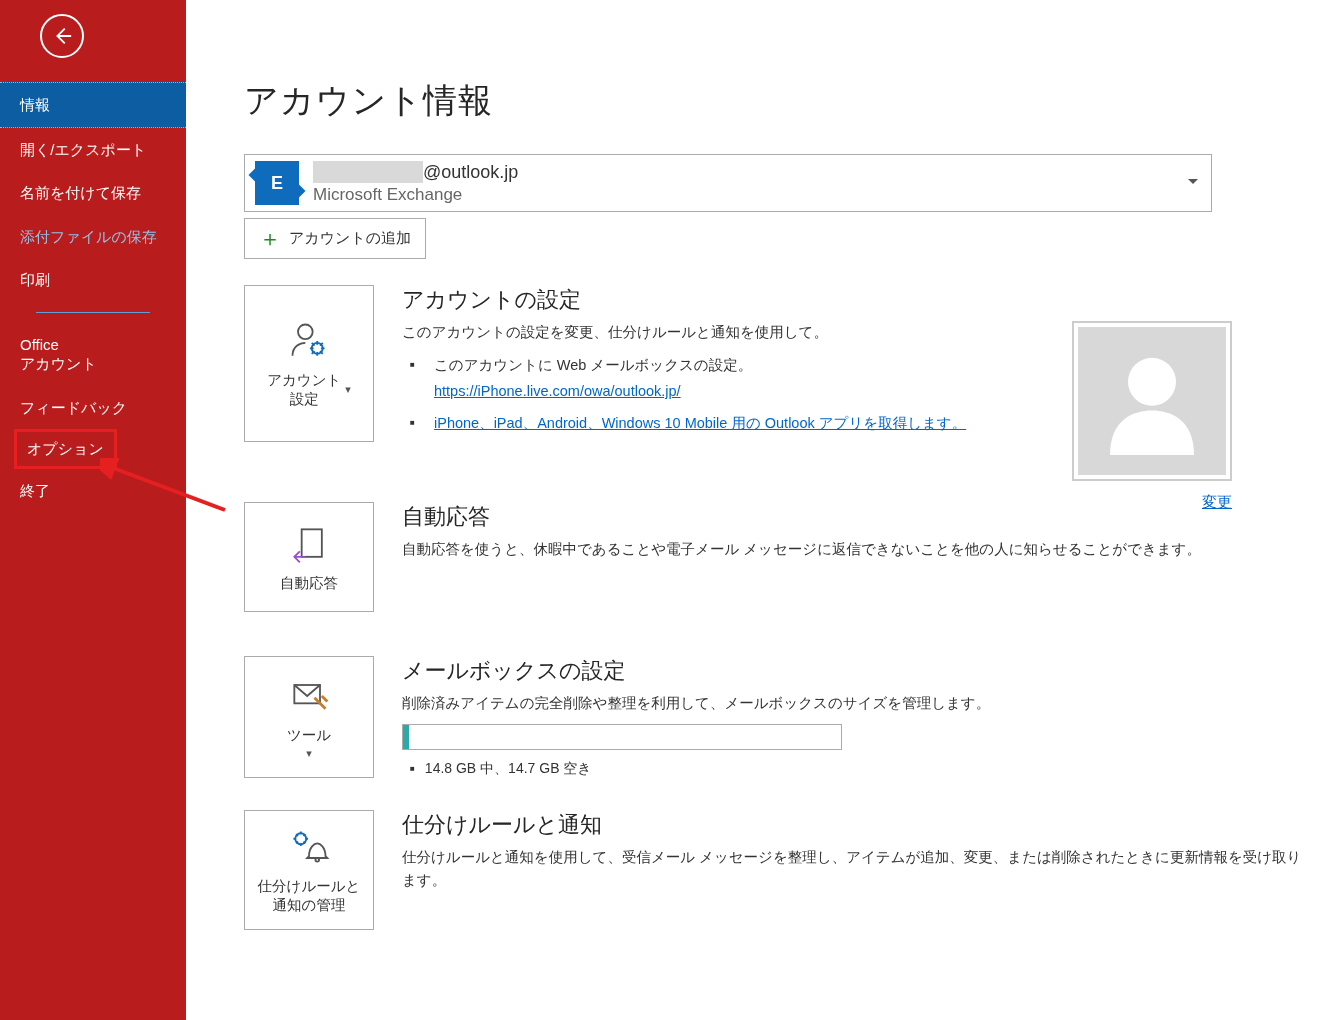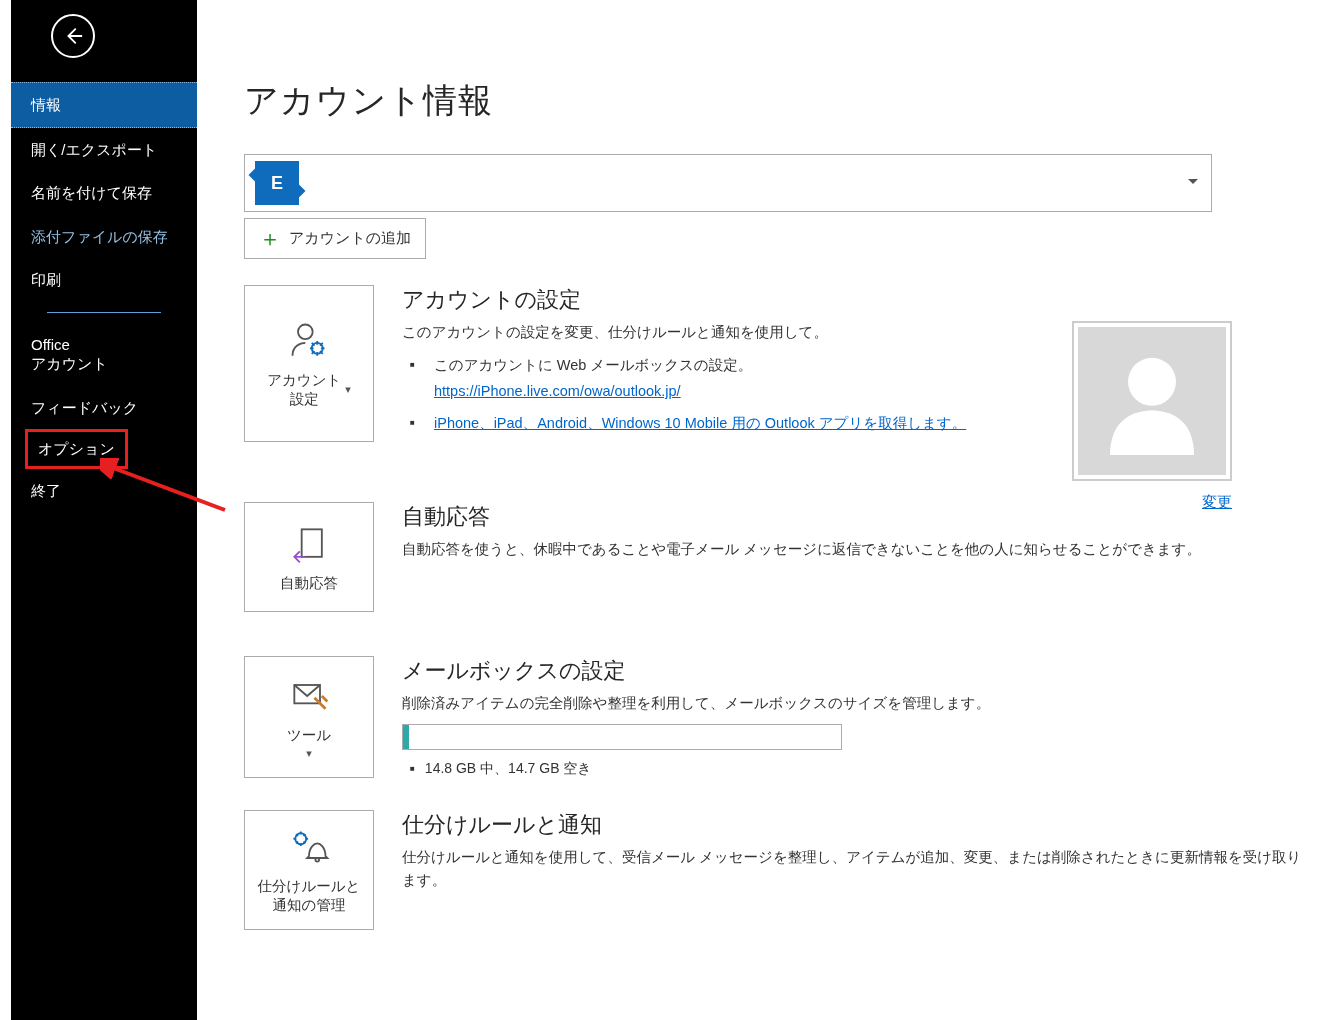--- a/index.html
+++ b/index.html
@@ -8,24 +8,24 @@
     font-size: 14px;
     color: #333;
     background: #fff;
     width: 1322px;
     height: 1020px;
     overflow: hidden;
     position: relative;
   }
   .sidebar {
     position: absolute;
-    left: 11px; top: 0;
+    left: 0; top: 0;
     width: 186px;
     height: 100%;
-    background: #000000;
+    background: #b91c1c;
     color: #fff;
   }
   .back-circle {
     width: 44px; height: 44px;
     border: 2px solid #fff;
     border-radius: 50%;
     margin: 14px 0 0 40px;
     display: flex;
     align-items: center;
     justify-content: center;
@@ -267,20 +267,27 @@
     </defs>
     <line x1="125" y1="52" x2="8" y2="8" stroke="#e62020" stroke-width="4" marker-end="url(#ah)"></line>
   </svg>
 </div>
 
 <div class="main">
   <h1 class="page-title">アカウント情報</h1>
 
   <div class="account-box">
     <div class="exchange-icon">E</div>
+    <div class="account-text">
+      <div class="account-email">
+        <span class="redacted"></span>
+        <span>@outlook.jp</span>
+      </div>
+      <div class="account-type">Microsoft Exchange</div>
+    </div>
     <span class="account-chevron">
       <svg viewBox="0 0 12 12">
           <path d="M1 3 L6 8 L11 3 z"></path>
         </svg>
     </span>
   </div>
 
   <div class="add-account-btn">
     <span class="plus">＋</span>
     <span>アカウントの追加</span>

